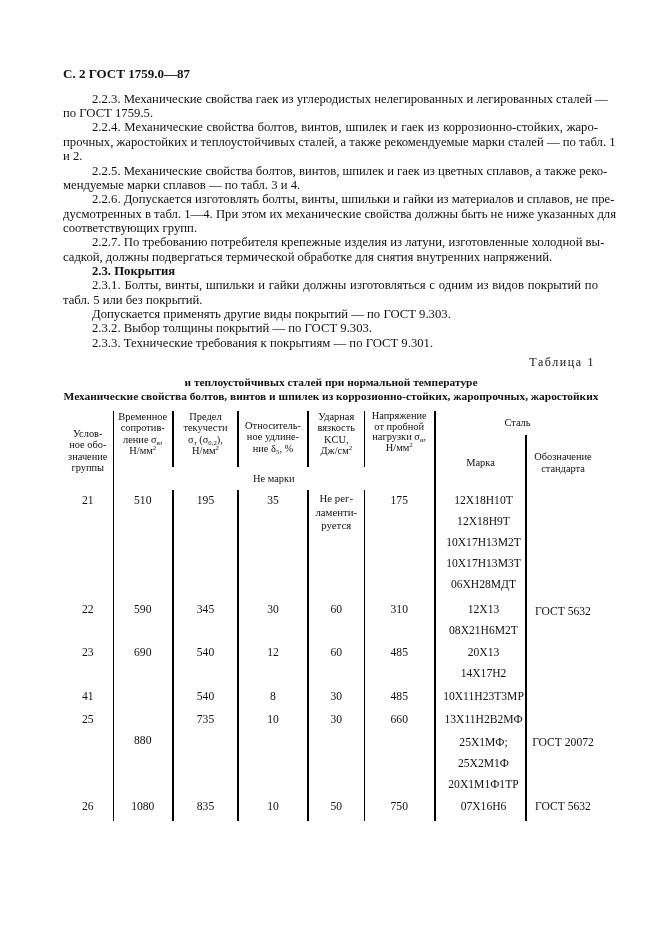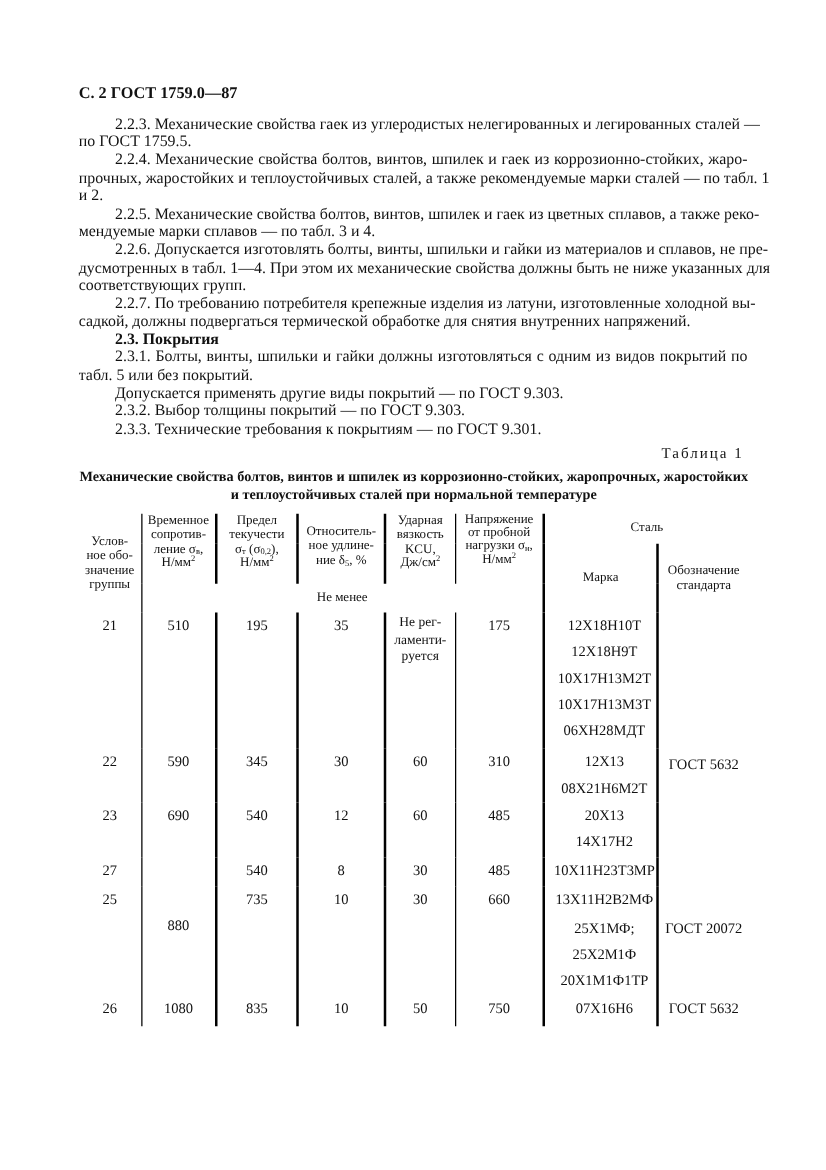--- a/index.html
+++ b/index.html
@@ -119,22 +119,22 @@
       <div class="ln">табл. 5 или без покрытий.</div>
     </div>
     <div class="ln ind">Допускается применять другие виды покрытий — по ГОСТ 9.303.</div>
     <div class="ln ind">2.3.2. Выбор толщины покрытий — по ГОСТ 9.303.</div>
     <div class="ln ind">2.3.3. Технические требования к покрытиям — по ГОСТ 9.301.</div>
   </div>
 
   <div class="table-label">Таблица 1</div>
 
   <div class="table-title">
+    <div>и теплоустойчивых сталей при нормальной температуре</div>
     <div>Механические свойства болтов, винтов и шпилек из коррозионно-стойких, жаропрочных, жаростойких</div>
-    <div>и теплоустойчивых сталей при нормальной температуре</div>
   </div>
 
   <table class="t1">
     <colgroup>
       <col style="width:50px">
         <col style="width:60px">
         <col style="width:65px">
         <col style="width:70px">
       <col style="width:56px">
         <col style="width:71px">
@@ -184,21 +184,21 @@
 
     <tr class="h2">
       <th class="c7 hd hd-mid" rowspan="2">Марка</th>
       <th class="c8 hd hd-mid" rowspan="2">
         <div>Обозначение</div>
         <div>стандарта</div>
       </th>
     </tr>
 
     <tr class="h3">
-      <th class="c6 hd hd-mid" colspan="5">Не менее</th>
+      <th class="c6 hd hd-mid" colspan="5">Не марки</th>
     </tr>
 
     <tr class="r1">
       <td class="c1 num">21</td>
       <td class="c2 num">510</td>
       <td class="c3 num">195</td>
       <td class="c4 num">35</td>
       <td class="c5 small3">
         <div>Не рег-</div>
         <div>ламенти-</div>
@@ -235,21 +235,21 @@
       <td class="c4 num">12</td>
       <td class="c5 num">60</td>
       <td class="c6 num">485</td>
       <td class="c7 grades">
         <div>20Х13</div>
         <div>14Х17Н2</div>
       </td>
     </tr>
 
     <tr class="r4">
-      <td class="c1 num">27</td>
+      <td class="c1 num">41</td>
       <td class="c2 numm" rowspan="3">880</td>
       <td class="c3 num">540</td>
       <td class="c4 num">8</td>
       <td class="c5 num">30</td>
       <td class="c6 num">485</td>
       <td class="c7 grades">
         <div>10Х11Н23Т3МР</div>
       </td>
     </tr>
 

